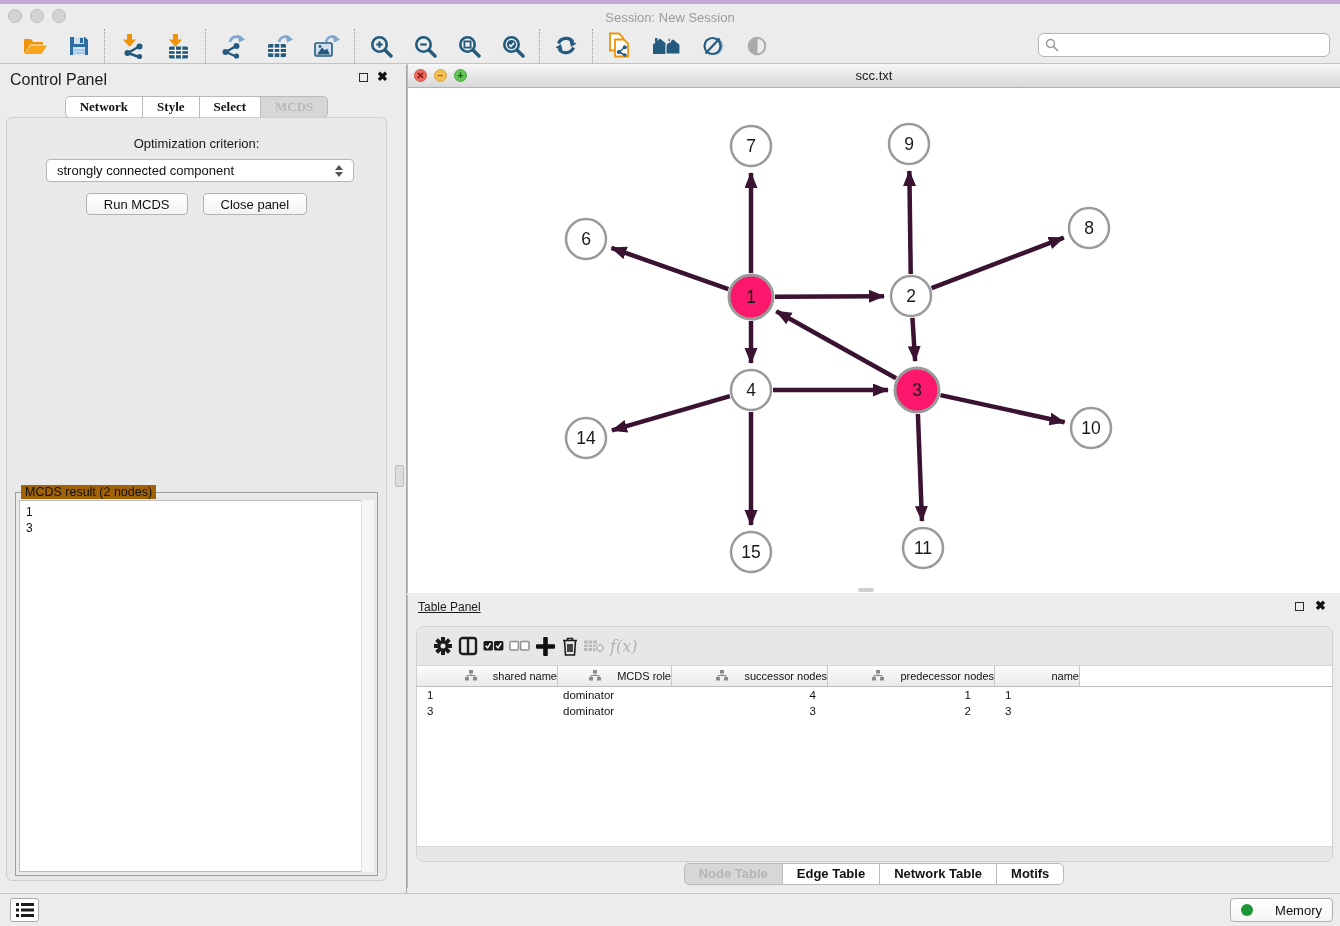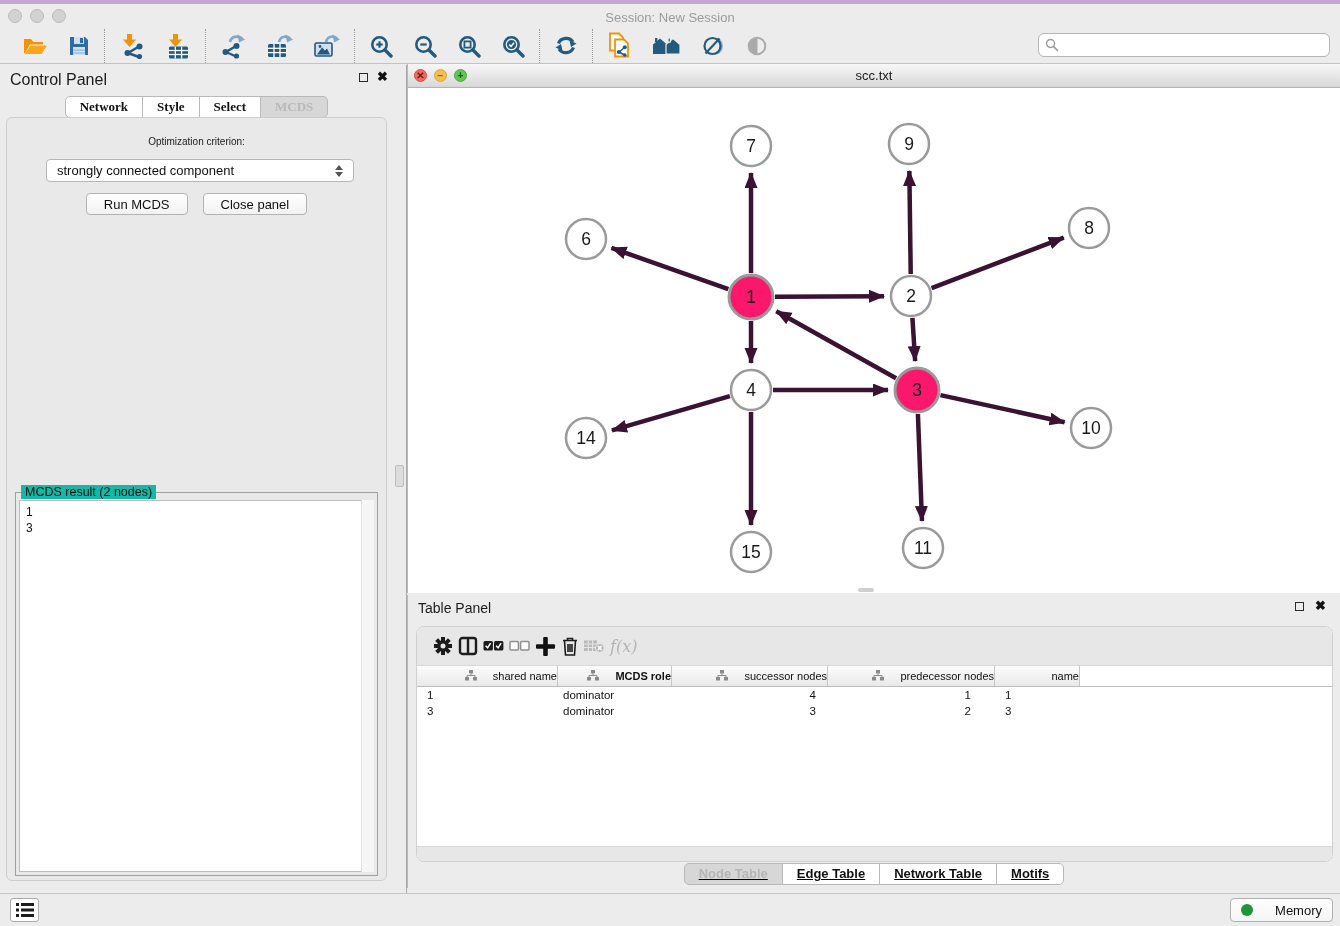--- a/index.html
+++ b/index.html
@@ -35,34 +35,34 @@
   .wm-float { position:absolute; width:9px; height:9px; border:1.5px solid #2b2b2b; top:8px; }
   .wm-close { position:absolute; top:4px; font-size:13px; font-weight:bold; color:#111; }
   .cp-tabs { position:absolute; top:31px; left:0; width:100%; display:flex; justify-content:center;font-family:Liberation Serif, serif; }
   .cp-tab { height:22px; line-height:20px; padding:0 14px; font-size:13px; font-weight:600;
     background:#fff; color:#111; border:1px solid #b9b9b9; margin-left:-1px; }
   .cp-tab:first-child { border-radius:5px 0 0 5px; margin-left:0; }
   .cp-tab:last-child { border-radius:0 5px 5px 0; }
   .cp-tab.active-disabled { background:#d7d7d7; color:#b9b9b9; }
   .cp-body { position:absolute; left:6px; top:52px; width:381px; height:764px;
     background:#e9e9e9; border:1px solid #cdcdcd; border-radius:6px; }
-  .opt-label { position:absolute; top:18px; width:100%; text-align:center; font-size:10px; color:#1a1a1a; }
+  .opt-label { position:absolute; top:18px; width:100%; text-align:center; font-size:13px; color:#1a1a1a; }
   .criterion { position:absolute; left:39px; top:41px; width:308px; height:23px;
     background:#fff; border:1px solid #b6b6b6; border-radius:4px;
     display:flex; align-items:center; padding:0 10px; font-size:13px; color:#111; }
   .criterion .stepper { margin-left:auto; display:flex; flex-direction:column; gap:2px; }
   .criterion .stepper i { width:0; height:0; border-left:4px solid transparent; border-right:4px solid transparent; }
   .criterion .stepper i.up { border-bottom:5px solid #555; }
   .criterion .stepper i.down { border-top:5px solid #555; }
   .cp-buttons { position:absolute; top:75px; width:100%; display:flex; justify-content:center; gap:15px; }
   .btn { height:22px; padding:0 17px; font-size:13px; color:#111;
     background:linear-gradient(#ffffff,#f2f2f2); border:1px solid #b3b3b3; border-radius:4px; }
   .result-box { position:absolute; left:8px; top:374px; width:363px; height:384px;
     border:1px solid #9f9f9f; }
-  .result-legend { position:absolute; top:-8px; left:5px; background:#14b8a6; padding:0 4px;
+  .result-legend { position:absolute; top:-8px; left:5px; background:#a16207; padding:0 4px;
     font-size:12.5px; color:#111; }
   .result-area { position:absolute; left:3px; top:7px; right:3px; bottom:3px;
     background:#fff; border:1px solid #bdbdbd; font-size:12px; color:#111;
     padding:3px 6px; line-height:16px; }
   .result-scroll { position:absolute; right:3px; top:7px; bottom:3px; width:13px;
     background:#f6f6f6; border-left:1px solid #e0e0e0; }
 
   
   .v-splitter { position:absolute; left:393px; top:65px; width:14px; height:828px; background:#ececec; border-right:1px solid #a9a9a9; }
   .v-grip { position:absolute; left:2px; top:400px; width:9px; height:22px; background:#dcdcdc; border:1px solid #bdbdbd; border-radius:2px; }
@@ -76,35 +76,35 @@
   .tl { position:absolute; top:5px; width:13px; height:13px; border-radius:50%;
     font-size:10px; font-weight:bold; text-align:center; line-height:12px; }
   .tl.red { left:6px; background:#ee6a5f; border:1px solid #ce5347; color:#7c150e; }
   .tl.yellow { left:26px; background:#f5bf4f; border:1px solid #d9a63e; color:#8a5d12; }
   .tl.green { left:46px; background:#61c554; border:1px solid #4fa843; color:#145f14; }
   .net-canvas { position:absolute; left:0; top:24px; width:933px; height:505px; background:#fff; }
   .h-grip { position:absolute; left:450px; bottom:1px; width:16px; height:4px; background:#cfcfcf; border-radius:2px; }
 
   
   .table-panel { position:absolute; left:407px; top:595px; width:933px; height:293px; background:#ececec; border-left:1px solid #b9b9b9; }
-  .tp-title { position:absolute; left:10px; top:5px; font-size:14px; color:#1c1c1c; }
+  .tp-title { position:absolute; left:10px; top:5px; font-size:12px; color:#1c1c1c;text-decoration:underline; }
   .table-block { position:absolute; left:8px; right:7px; top:31px; height:236px;
     background:#fff; border:1px solid #d0d0d0; border-radius:8px; display:flex; flex-direction:column; overflow:hidden; }
   .tp-toolbar { height:38px; background:#e7e7e7; display:flex; align-items:center; gap:5px; padding-left:16px; flex:0 0 auto; }
   .tp-btn { display:inline-flex; align-items:center; }
   .fx-label { font-family:"DejaVu Serif", serif; font-style:italic; font-size:16px; color:#b3b3b3; }
   .thead { display:flex; height:22px; flex:0 0 auto; border-bottom:1px solid #bdbdbd; }
   .th { background:linear-gradient(#fcfcfc,#e9e9e9); border-right:1px solid #c6c6c6; border-top:1px solid #d8d8d8;
     display:flex; align-items:center; justify-content:flex-end; gap:16px; font-size:11px; color:#111; }
   .th.filler { background:#fff; border-right:none; flex:1; }
   .tbody { flex:1; background:#fff; font-size:11.5px; color:#111; }
   .tr { display:flex; height:16px; align-items:center; }
   .td { overflow:hidden; white-space:nowrap; }
   .tfoot { height:15px; background:#e7e7e7; flex:0 0 auto; border-top:1px solid #dadada; }
-  .tp-tabs { position:absolute; bottom:3px; width:100%; display:flex; justify-content:center;text-decoration:underline; }
+  .tp-tabs { position:absolute; bottom:3px; width:100%; display:flex; justify-content:center; }
   .tp-tab { height:22px; line-height:20px; padding:0 14px; font-size:13px; font-weight:600;
     background:#fff; color:#111; border:1px solid #b9b9b9; margin-left:-1px; }
   .tp-tab:first-child { border-radius:5px 0 0 5px; margin-left:0; }
   .tp-tab:last-child { border-radius:0 5px 5px 0; }
   .tp-tab.active-disabled { background:#d7d7d7; color:#b5b5b5; }
 
   
   .statusbar { position:absolute; left:0; top:893px; width:1340px; height:33px;
     background:#ececec; border-top:1px solid #c6c6c6; }
   .list-btn { position:absolute; left:10px; top:4px; width:29px; height:24px;
@@ -522,21 +522,21 @@
             <span><svg width="12" height="11" viewBox="0 0 12 11">
                 <g fill="#8a8a8a">
                   <rect x="4" y="0" width="4" height="3.5"></rect>
                   <rect x="0" y="7" width="4" height="3.5"></rect>
                   <rect x="8" y="7" width="4" height="3.5"></rect>
                 </g>
                 <path d="M6 3.5 V5.5 M2 7 V5.5 H10 V7" stroke="#8a8a8a" fill="none" stroke-width="1"></path>
               </svg></span>
             <span>shared name</span>
           </div>
-          <div class="th" style="width: 114px; font-weight: bold;">
+          <div class="th" style="width: 114px;">
             <span><svg width="12" height="11" viewBox="0 0 12 11">
                 <g fill="#8a8a8a">
                   <rect x="4" y="0" width="4" height="3.5"></rect>
                   <rect x="0" y="7" width="4" height="3.5"></rect>
                   <rect x="8" y="7" width="4" height="3.5"></rect>
                 </g>
                 <path d="M6 3.5 V5.5 M2 7 V5.5 H10 V7" stroke="#8a8a8a" fill="none" stroke-width="1"></path>
               </svg></span>
             <span>MCDS role</span>
           </div>

